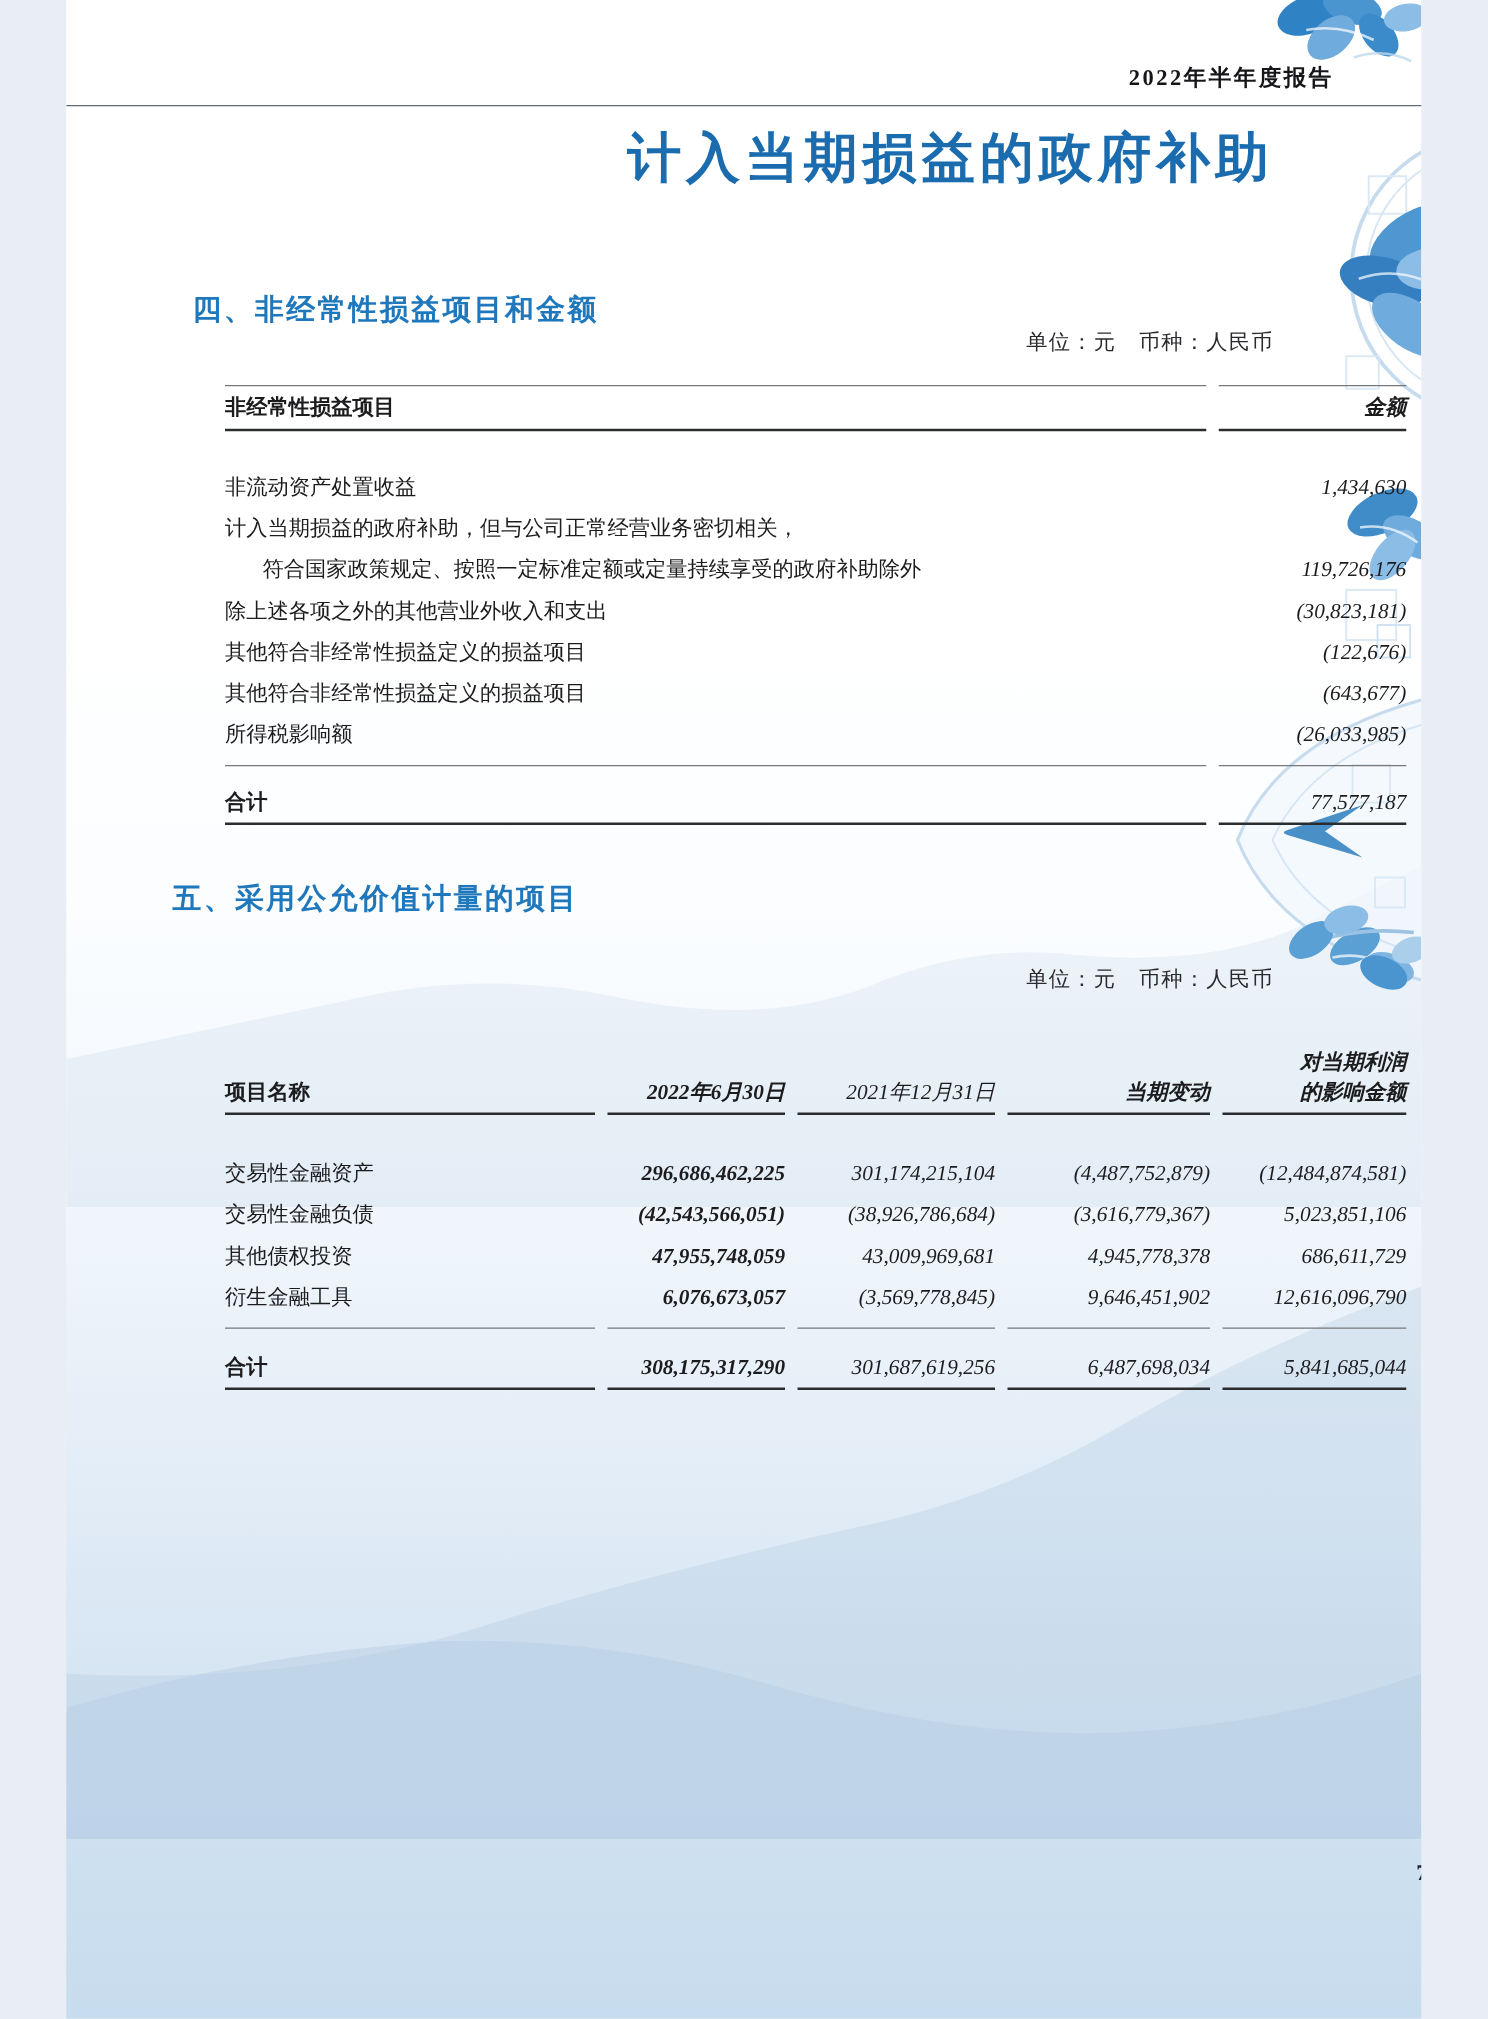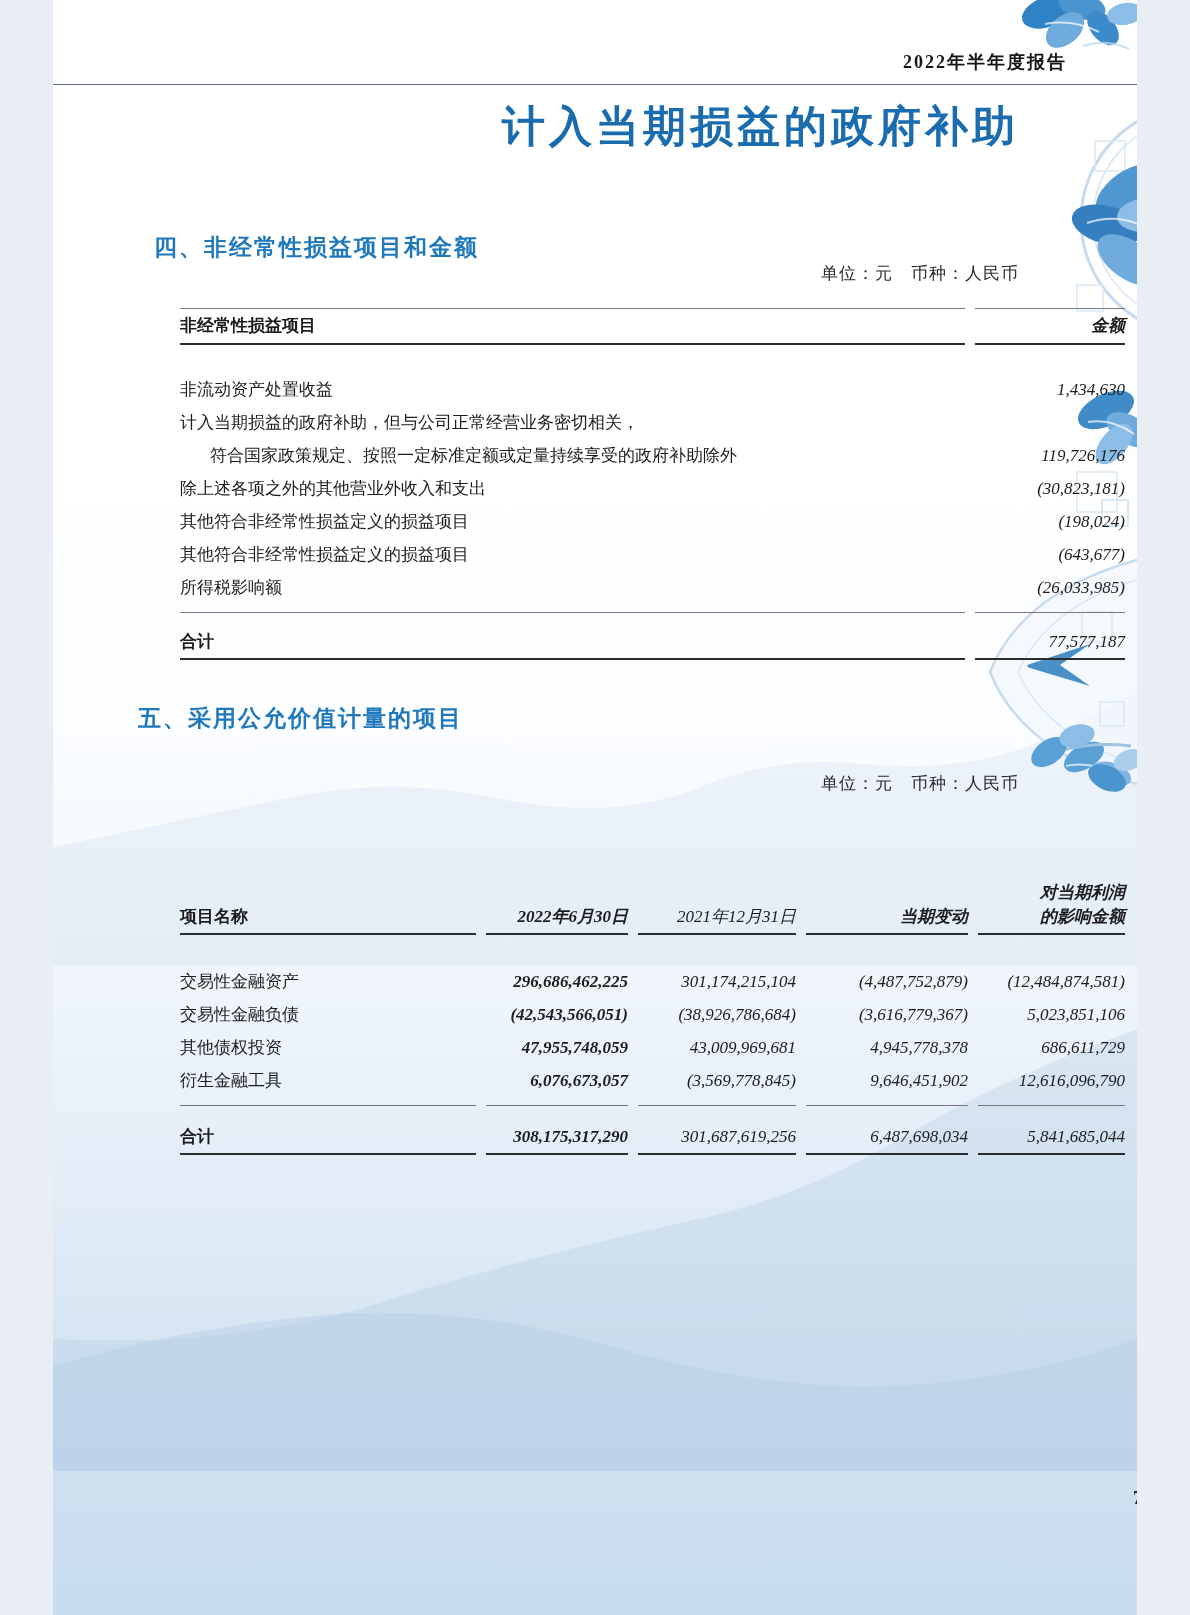--- a/index.html
+++ b/index.html
@@ -53,21 +53,21 @@
   .rule.thick span { border-top:2.5px solid #2b2c2e; }
 
   .cell { font-size:17px; line-height:33px; white-space:nowrap; }
   .cell.left  { text-align:left; }
   .cell.right { text-align:right;font-style:italic; }
   .cell.bold  { font-weight:bold; }
   .cell.indent { padding-left:30px; }
 
   .t1-head .cell { line-height:34px; }
   .t2-head { align-items:end; padding-bottom:4px; }
-  .t2-head .cell { line-height:24px;margin-top:43px; }
+  .t2-head .cell { line-height:24px; }
 
   .spacer28 { height:28px; } .spacer30 { height:30px; }
   .spacer12 { height:12px; } .spacer14 { height:14px; }
   .spacer8  { height:8px; }
 
   .page-number {
     position:absolute; top:1488px; left:1080px;
     font-size:18px; font-weight:bold; color:#18222e; letter-spacing:1px;
   }
 </style>
@@ -181,21 +181,21 @@
       <div class="t1-grid">
         <div class="cell left indent">符合国家政策规定、按照一定标准定额或定量持续享受的政府补助除外</div>
         <div class="cell right">119,726,176</div>
       </div>
       <div class="t1-grid">
         <div class="cell left">除上述各项之外的其他营业外收入和支出</div>
         <div class="cell right">(30,823,181)</div>
       </div>
       <div class="t1-grid">
         <div class="cell left">其他符合非经常性损益定义的损益项目</div>
-        <div class="cell right">(198,024)</div>
+        <div class="cell right">(122,676)</div>
       </div>
       <div class="t1-grid">
         <div class="cell left">其他符合非经常性损益定义的损益项目</div>
         <div class="cell right">(643,677)</div>
       </div>
       <div class="t1-grid">
         <div class="cell left">所得税影响额</div>
         <div class="cell right">(26,033,985)</div>
       </div>
 

